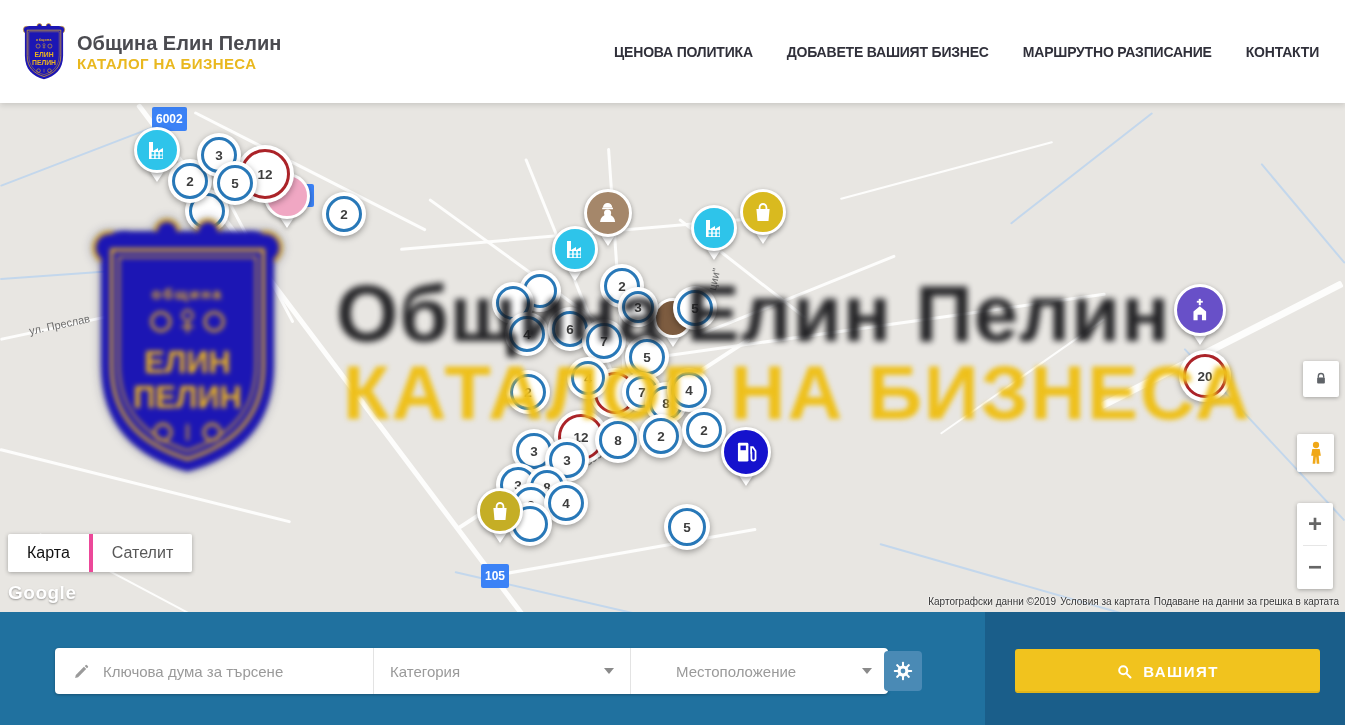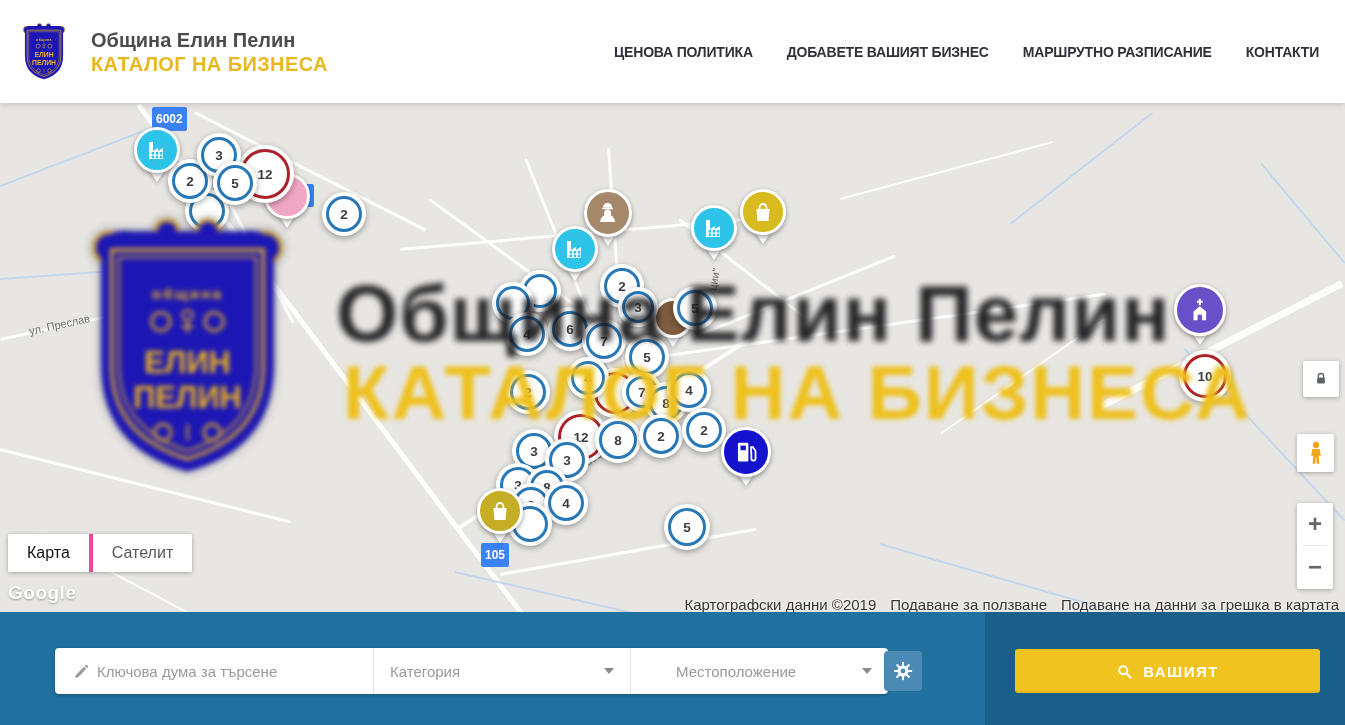--- a/index.html
+++ b/index.html
@@ -4,23 +4,23 @@
 <style>
   html,body{margin:0;padding:0;width:1345px;height:725px;overflow:hidden;
     font-family:"Liberation Sans",sans-serif;background:#fff;}
   #app{position:relative;width:1345px;height:725px;overflow:hidden;}
 
   
   #header{position:absolute;left:0;top:0;width:100%;height:103px;background:#fff;
     box-shadow:0 2px 6px rgba(0,0,0,.14);z-index:100;}
   .brand{position:absolute;left:20px;top:22px;display:flex;align-items:center;}
   .crest-sm{width:48px;height:60px;}
-  .brand-text{margin-left:23px;}
+  .brand-text{margin-left:9px;}
   .brand-line1{font-size:20px;font-weight:bold;color:#4b4b50;line-height:1.15;}
-  .brand-line2{font-size:20px;font-weight:bold;color:#e9b81f;letter-spacing:.4px;line-height:1.2;}
+  .brand-line2{font-size:15px;font-weight:bold;color:#e9b81f;letter-spacing:.4px;line-height:1.2;}
   #nav{position:absolute;right:26px;top:0;height:100%;display:flex;align-items:center;gap:34px;}
   #nav a{font-size:14px;font-weight:bold;color:#30303a;text-decoration:none;
     letter-spacing:-0.2px;cursor:pointer;white-space:nowrap;}
 
   
   #map{position:absolute;left:0;top:103px;width:1345px;height:509px;background:#e8e6e2;overflow:hidden;}
   .road{position:absolute;background:#fdfdfc;transform-origin:0 0;border-radius:2px;z-index:1;}
   .road.blue{background:#c3d7ec;}
   #labels{position:absolute;inset:0;z-index:5;}
   .street{position:absolute;font-size:11px;color:#6e6e6e;white-space:nowrap;transform-origin:0 0;}
@@ -61,31 +61,31 @@
     font-size:24px;font-weight:bold;color:#666;cursor:pointer;user-select:none;}
   #zoom-divider{width:24px;height:1px;background:#e6e6e6;}
   #map-type{position:absolute;left:8px;top:431px;display:flex;z-index:50;
     box-shadow:0 1px 4px rgba(0,0,0,.3);border-radius:2px;overflow:hidden;}
   .mt-btn{background:#fff;height:38px;padding:0 19px;display:flex;align-items:center;
     font-size:16px;cursor:pointer;}
   .mt-btn.sel{font-weight:500;color:#111;}
   .mt-btn.unsel{color:#585858;border-left:4px solid #ec4899;}
   #google-logo{position:absolute;left:8px;top:479px;z-index:50;font-size:19px;font-weight:bold;
     color:#fff;letter-spacing:.5px;text-shadow:0 1px 2px rgba(0,0,0,.35);cursor:pointer;}
-  #attrib{position:absolute;right:6px;top:493px;z-index:50;display:flex;gap:14px;
-    font-size:15px;color:#333;text-shadow:0 0 2px #fff,0 0 2px #fff;margin-left:41px;}
+  #attrib{position:absolute;right:6px;top:493px;z-index:50;display:flex;gap:4px;
+    font-size:10px;color:#333;text-shadow:0 0 2px #fff,0 0 2px #fff;margin-left:41px;}
   #attrib a{color:#333;text-decoration:none;cursor:pointer;}
 
   
   #searchbar{position:absolute;left:0;top:612px;width:1345px;height:113px;background:#20719f;}
   #search-right{position:absolute;right:0;top:0;width:360px;height:113px;background:#1a5e8a;}
   #fields{position:absolute;left:55px;top:36px;height:46px;display:flex;background:#fff;
     border-radius:4px;box-shadow:0 1px 3px rgba(0,0,0,.28);}
   .field{display:flex;align-items:center;}
-  #field-kw{width:300px;padding-left:18px;gap:5px;}
+  #field-kw{width:300px;padding-left:18px;gap:11px;}
   #field-kw svg{width:17px;height:17px;flex:0 0 auto;}
   #field-kw input{border:none;outline:none;font-size:15px;color:#555;width:230px;
     font-family:"Liberation Sans",sans-serif;background:transparent;}
   #field-kw input::placeholder{color:#9a9a9a;}
   .select{justify-content:space-between;padding:0 16px;color:#9a9a9a;font-size:15px;
     border-left:1px solid #e3e3e3;cursor:pointer;}
   #field-cat{width:257px;box-sizing:border-box;}
   #field-loc{width:258px;box-sizing:border-box;padding-left:45px;}
   .caret{width:0;height:0;border-left:5px solid transparent;border-right:5px solid transparent;
     border-top:6px solid #8a8a8a;}
@@ -163,21 +163,21 @@
     <div class="road blue" style="left:1185px;top:245px;width:235px;height:2px;transform:rotate(47deg)"></div>
     <div class="road blue" style="left:1262px;top:60px;width:130px;height:2px;transform:rotate(50deg)"></div>
     <div class="road blue" style="left:455px;top:468px;width:420px;height:2px;transform:rotate(13deg)"></div>
     <div class="road blue" style="left:880px;top:440px;width:480px;height:2px;transform:rotate(16deg)"></div>
     <div class="road blue" style="left:1010px;top:120px;width:180px;height:2px;transform:rotate(-38deg)"></div>
     <div class="road blue" style="left:0;top:175px;width:150px;height:2px;transform:rotate(-4deg)"></div>
 
     <div id="labels">
         <span class="badge" style="left: 152px; top: 4px;">6002</span>
         <span class="badge" style="left: 296px; top: 81px;"></span>
-        <span class="badge" style="left: 481px; top: 440px;">105</span>
+        <span class="badge" style="left: 481px; top: 461px;">105</span>
         <span class="street" style="left: 28px; top: 222px; transform: rotate(-12deg);">ул. Преслав</span>
         <span class="street" style="left: 548px; top: 378px; transform: rotate(-34deg);">бул. „Новосел</span>
         <span class="street" style="left: 706px; top: 186px; transform: rotate(-78deg);">ции"</span>
       </div>
     <div id="markers">
         <div class="pin" style="left: 264px; top: 70px; z-index: 8;">
           <div class="disc" style="width:40px;height:40px;background:#f0a7c3"></div>
         </div>
         <div class="pin" style="left: 653px; top: 195px; z-index: 8;">
           <div class="disc" style="width:34px;height:34px;background:#7d5c40"></div>
@@ -279,21 +279,21 @@
         <div class="cluster" style="width: 54px; height: 54px; left: 554px; top: 307px; z-index: 20;">
           <i class="ring red"></i>
           <span>12</span>
         </div>
         <div class="cluster" style="width: 50px; height: 50px; left: 590px; top: 265px; z-index: 20;">
           <i class="ring red"></i>
           <span></span>
         </div>
         <div class="cluster" style="width: 52px; height: 52px; left: 1179px; top: 247px; z-index: 20;">
           <i class="ring red"></i>
-          <span>10</span>
+          <span>20</span>
         </div>
         <div class="cluster" style="width: 44px; height: 44px; left: 185px; top: 86px; z-index: 20;">
           <i class="ring blue"></i>
           <span></span>
         </div>
         <div class="cluster" style="width: 44px; height: 44px; left: 168px; top: 56px; z-index: 20;">
           <i class="ring blue"></i>
           <span>2</span>
         </div>
         <div class="cluster" style="width: 44px; height: 44px; left: 197px; top: 30px; z-index: 20;">
@@ -451,21 +451,21 @@
       <div id="zoom-divider"></div>
       <div class="zoom-btn">−</div>
     </div>
     <div id="map-type">
       <div class="mt-btn sel">Карта</div>
       <div class="mt-btn unsel">Сателит</div>
     </div>
     <div id="google-logo">Google</div>
     <div id="attrib">
       <span>Картографски данни ©2019</span>
-      <a>Подаване за ползване</a>
+      <a>Условия за картата</a>
       <a>Подаване на данни за грешка в картата</a>
     </div>
   </div>
 
   <div id="searchbar">
     <div id="search-right"></div>
     <div id="fields">
       <div class="field" id="field-kw">
         <svg viewBox="0 0 24 24" fill="#9a9a9a">
           <path d="M3 21l1-4.2L15.4 5.4l3.2 3.2L7.2 20 3 21z"></path>

